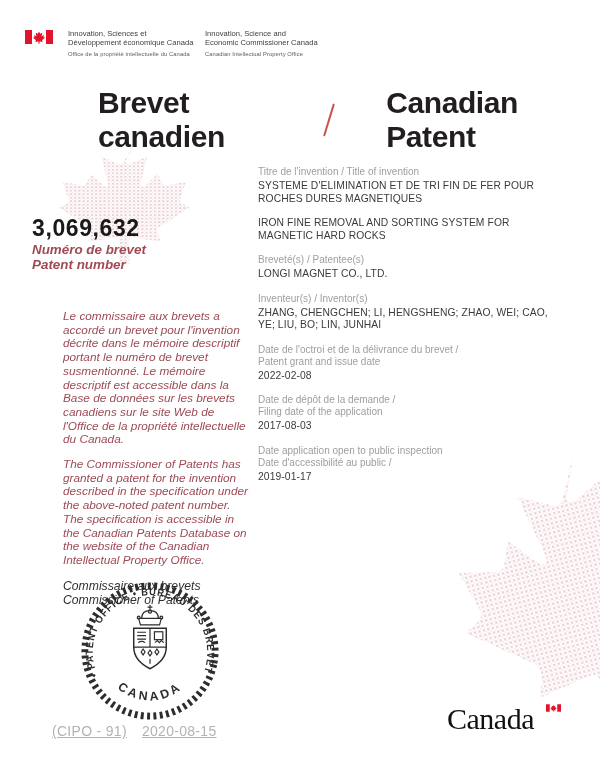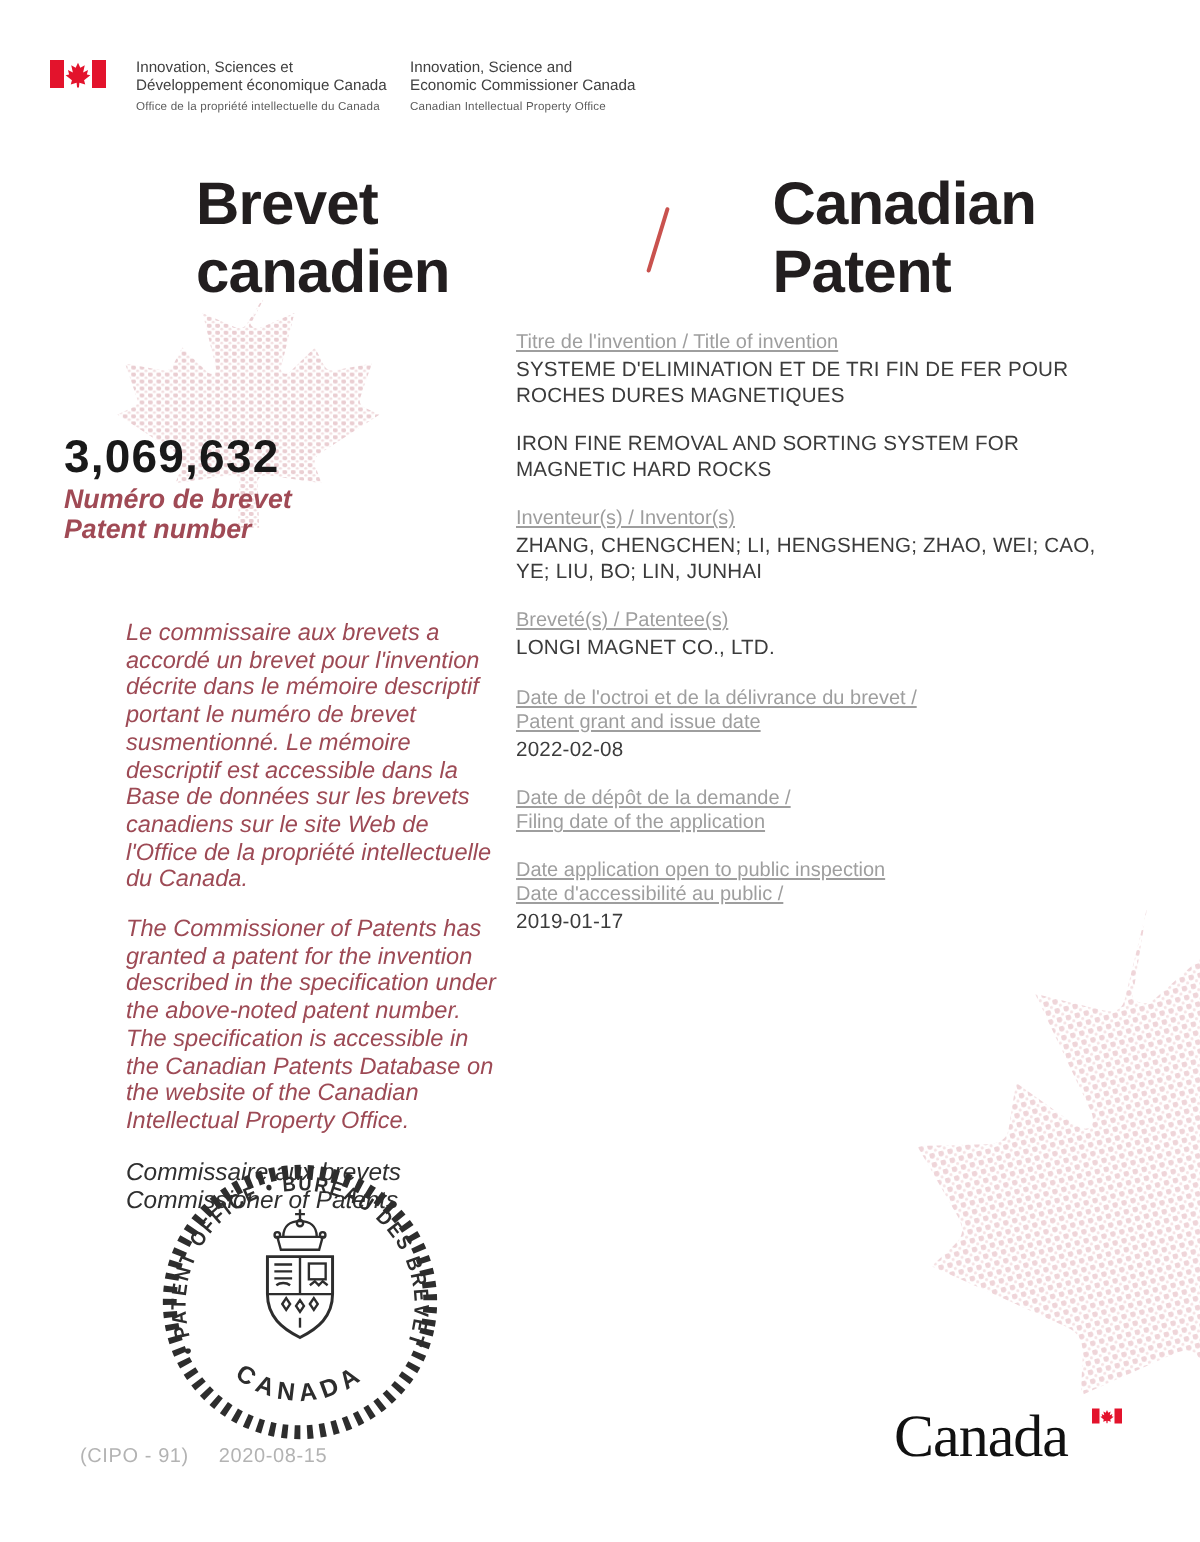--- a/index.html
+++ b/index.html
@@ -36,29 +36,29 @@
   .patnum-label:first-of-type{margin-top:3px;}
 
   
   .commissioner{left:63px;top:310px;width:188px;}
   .commissioner p{margin:0 0 11px 0;font-style:italic;font-size:11.8px;line-height:13.7px;color:#9d4a55;}
   .signature{margin-top:9px;font-style:italic;font-size:12.2px;line-height:14.5px;color:#2f2f2f;font-weight:500;}
 
   
   .details{left:258px;top:166px;width:302px;}
   .grp{margin-bottom:12px;}
-  .lbl{font-size:10px;color:#9e9e9e;line-height:12px;text-decoration:underline;}
+  .lbl{font-size:10px;color:#9e9e9e;line-height:12px;}
   .val{font-size:10.3px;font-weight:400;color:#3b3b3b;line-height:12.5px;margin-top:2px;letter-spacing:.1px;}
   .val.gap-top{margin-top:12px;}
 
   
   .seal{left:76px;top:577px;width:148px;height:148px;}
 
   
-  .footer-meta{left:40px;top:723px;display:flex;gap:15px;font-size:10px;color:#b3b3b3;letter-spacing:.3px;}
+  .footer-meta{left:52px;top:723px;display:flex;gap:15px;font-size:14px;color:#b3b3b3;letter-spacing:.3px;text-decoration:underline;}
   .wordmark-wrap{left:447px;top:702px;width:120px;height:40px;}
   .wordmark-text{font-family:"Liberation Serif", serif;font-size:30px;color:#111111;letter-spacing:-.5px;}
   .wm-flag{position:absolute;top:2px;right:6px;width:15px;height:8px;}
 </style>
 </head>
 <body>
 
 <svg class="abs flag-logo" viewBox="0 0 24 12" aria-hidden="true">
   <rect x="0" y="0" width="6" height="12" fill="#e3132c"></rect>
   <rect x="18" y="0" width="6" height="12" fill="#e3132c"></rect>
@@ -112,38 +112,39 @@
 
 <div class="abs details">
 
   <div class="grp">
     <div class="lbl">Titre de l'invention / Title of invention</div>
     <div class="val">SYSTEME D'ELIMINATION ET DE TRI FIN DE FER POUR ROCHES DURES MAGNETIQUES</div>
     <div class="val gap-top">IRON FINE REMOVAL AND SORTING SYSTEM FOR MAGNETIC HARD ROCKS</div>
   </div>
 
   <div class="grp">
+    <div class="lbl">Breveté(s) / Patentee(s)</div>
+    <div class="val">LONGI MAGNET CO., LTD.</div>
+  </div>
+
+  <div class="grp">
     <div class="lbl">Inventeur(s) / Inventor(s)</div>
     <div class="val">ZHANG, CHENGCHEN; LI, HENGSHENG; ZHAO, WEI; CAO, YE; LIU, BO; LIN, JUNHAI</div>
-  </div>
-
-  <div class="grp">
-    <div class="lbl">Breveté(s) / Patentee(s)</div>
-    <div class="val">LONGI MAGNET CO., LTD.</div>
   </div>
 
   <div class="grp">
     <div class="lbl">Date de l'octroi et de la délivrance du brevet /</div>
     <div class="lbl">Patent grant and issue date</div>
     <div class="val">2022-02-08</div>
   </div>
 
   <div class="grp">
     <div class="lbl">Date de dépôt de la demande /</div>
     <div class="lbl">Filing date of the application</div>
+    <div class="val">2017-08-03</div>
   </div>
 
   <div class="grp">
     <div class="lbl">Date application open to public inspection</div>
     <div class="lbl">Date d'accessibilité au public /</div>
     <div class="val">2019-01-17</div>
   </div>
 
 </div>
 

